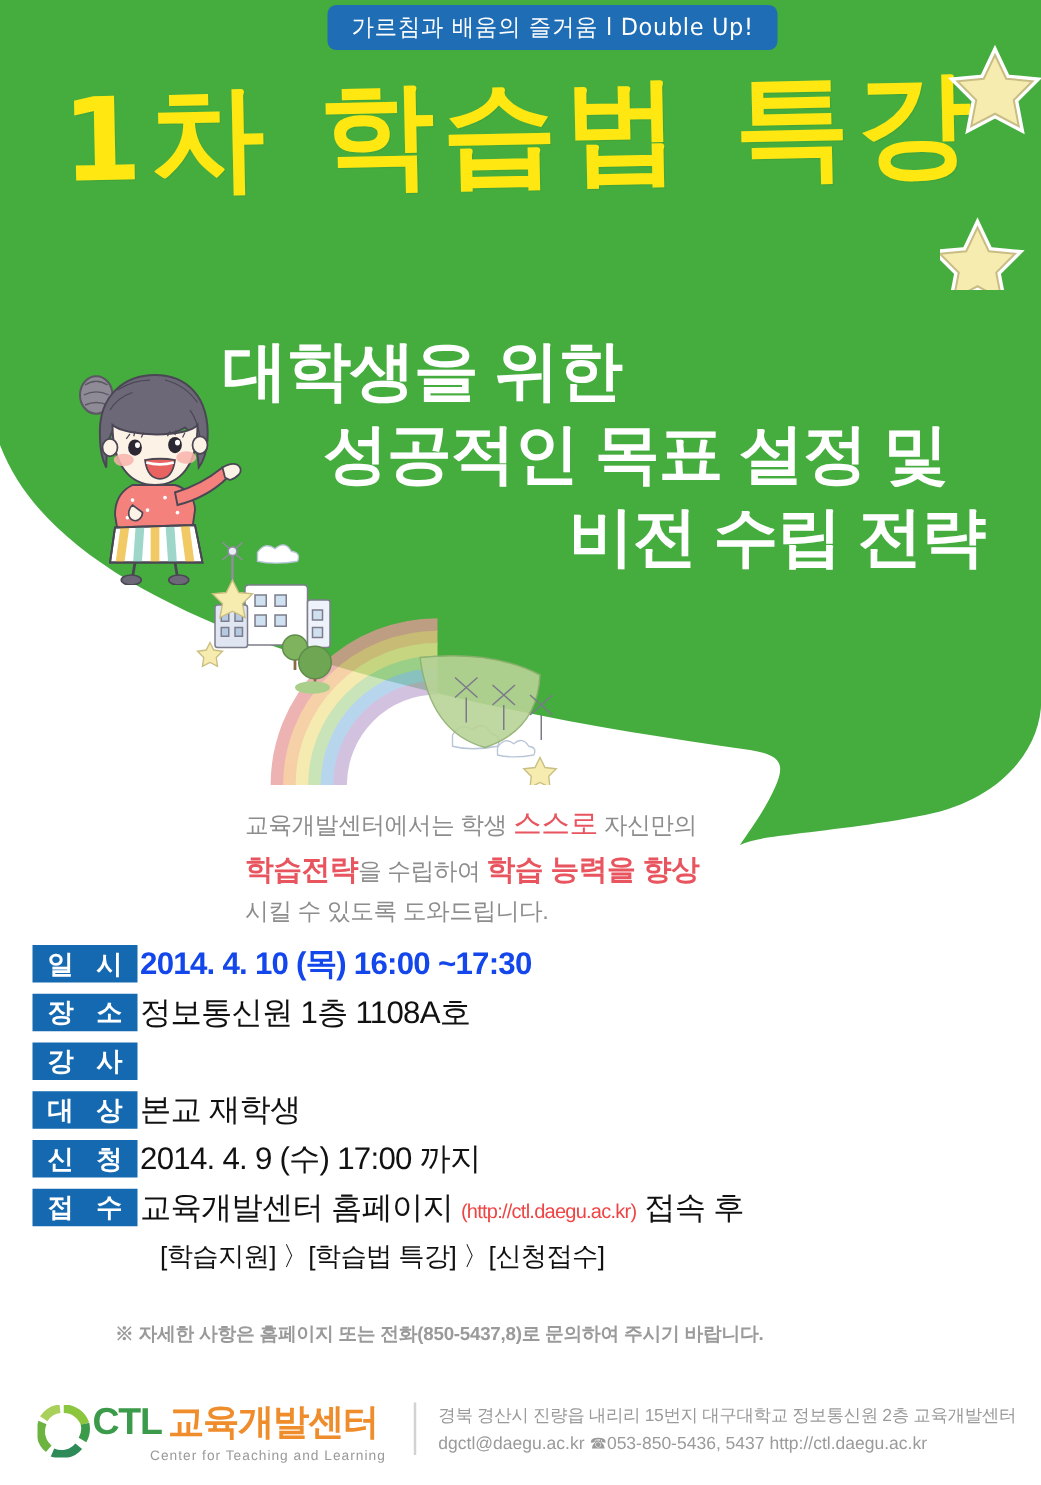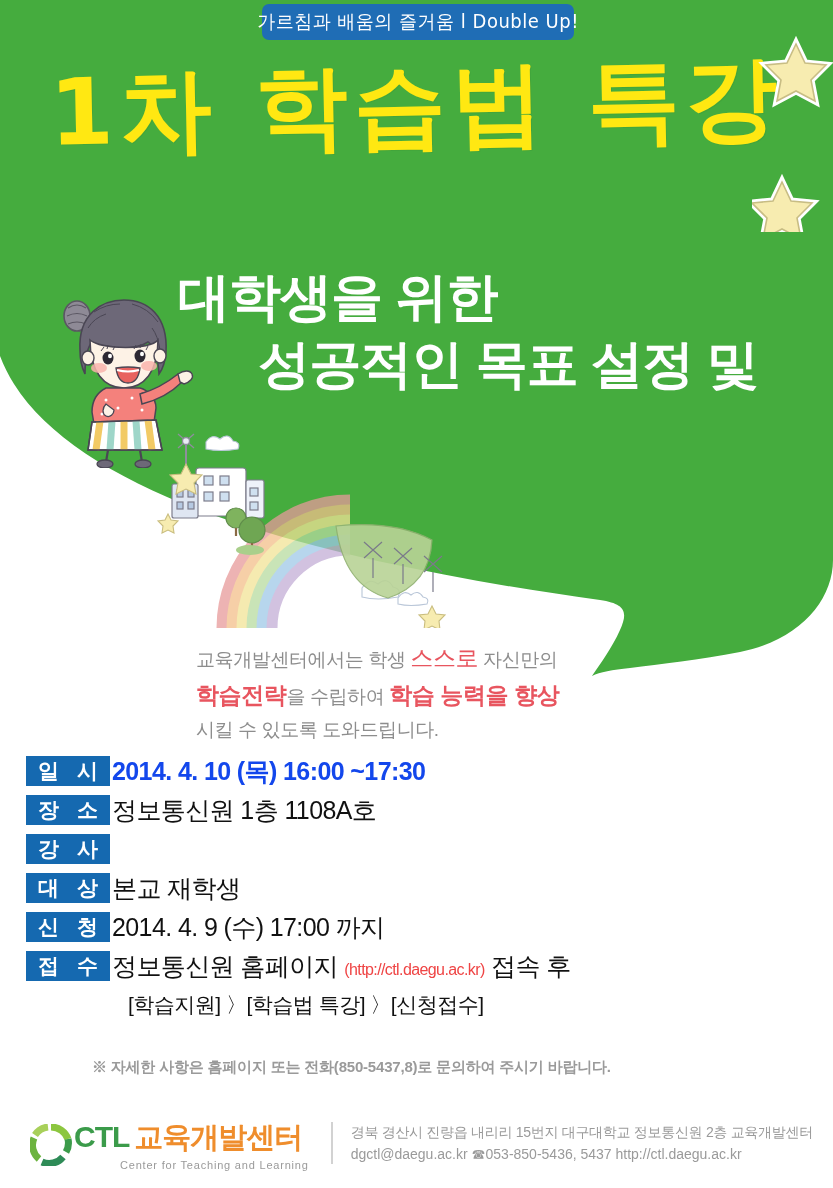--- a/index.html
+++ b/index.html
@@ -30,21 +30,21 @@
     height: 700px;
     z-index: 2;
   }
   .bubble-wrap svg { display: block; width: 833px; height: 700px; }
 
   
   .banner {
     position: absolute;
     left: 262px;
     top: 4px;
-    width: 312px;
+    width: 360px;
     height: 36px;
     background: #1f6db5;
     border-radius: 7px;
     z-index: 6;
     display: flex;
     align-items: center;
     justify-content: center;
   }
   .banner-text {
     color: #ffffff;
@@ -259,20 +259,21 @@
 
   <div class="banner">
     <span class="banner-text">가르침과 배움의 즐거움 l Double Up!</span>
   </div>
 
   <div class="title-main">1차 학습법 특강</div>
 
   <div class="subtitle">
     <span class="l1">대학생을 위한</span>
     <span class="l2">성공적인 목표 설정 및</span>
+    <span class="l3">비전 수립 전략</span>
   </div>
 
   <div class="illus" id="girl">
     <svg viewBox="0 0 160 180" xmlns="http://www.w3.org/2000/svg" aria-hidden="true">
 
       <ellipse cx="33" cy="28" rx="13" ry="15" fill="#8e8a96" stroke="#5b5763" stroke-width="1.6"></ellipse>
       <path d="M24 20 Q33 14 42 20" stroke="#5b5763" stroke-width="1.1" fill="none"></path>
       <path d="M23 28 Q33 23 43 28" stroke="#5b5763" stroke-width="1.1" fill="none"></path>
       <path d="M24 36 Q33 32 42 36" stroke="#5b5763" stroke-width="1.1" fill="none"></path>
 
@@ -437,21 +438,21 @@
     </div>
 
     <div class="row">
       <div class="row-label">신 청</div>
       <div class="row-value">2014. 4. 9 (수) 17:00 까지</div>
     </div>
 
     <div class="row">
       <div class="row-label">접 수</div>
       <div class="row-value">
-        <span>정보통신원 홈페이지</span>
+        <span>교육개발센터 홈페이지</span>
         <span class="link">(http://ctl.daegu.ac.kr)</span><span> 접속 후</span>
       </div>
     </div>
 
     <div class="subline">[학습지원] 〉[학습법 특강] 〉[신청접수]</div>
   </div>
 
   <div class="footnote">※ 자세한 사항은 홈페이지 또는 전화(850-5437,8)로 문의하여 주시기 바랍니다.</div>
 
   <div class="footer">

